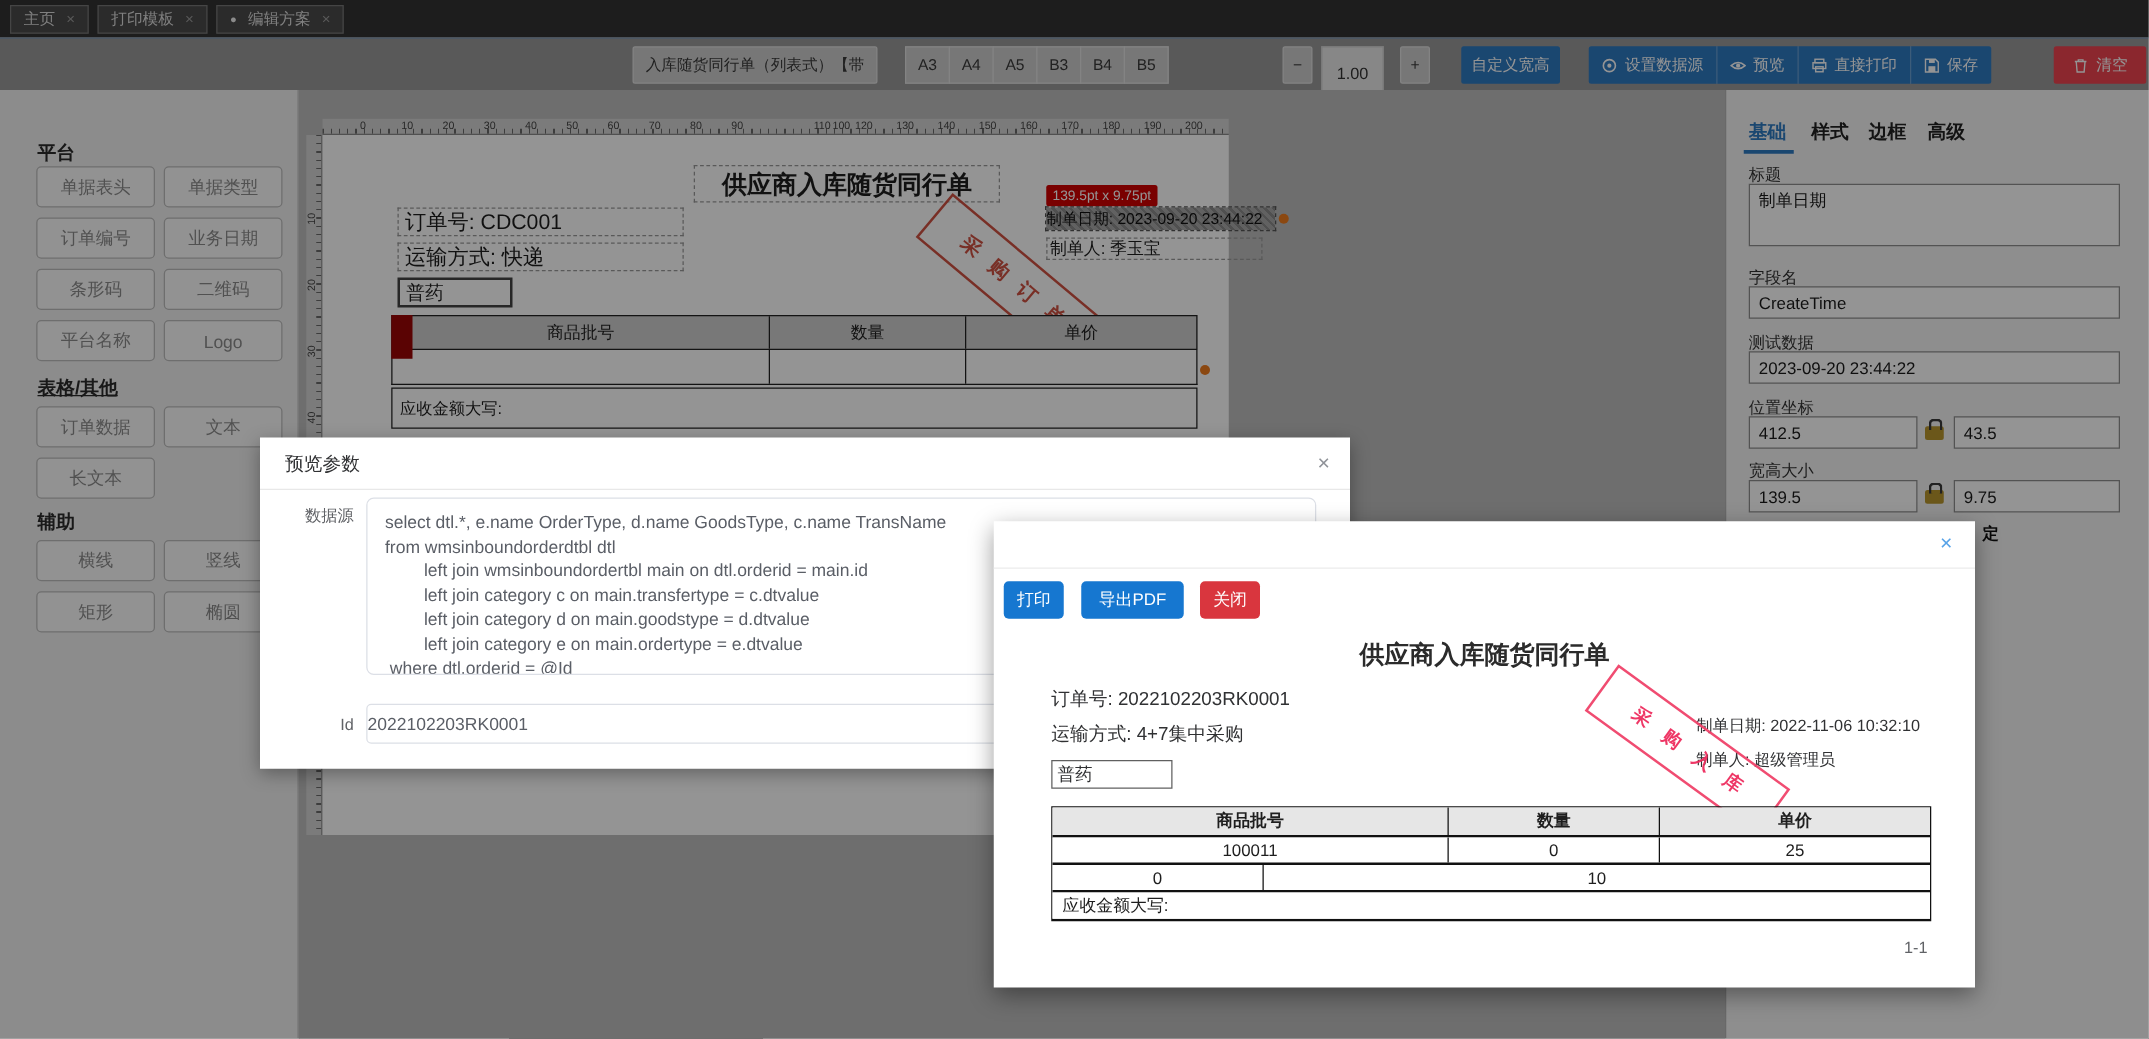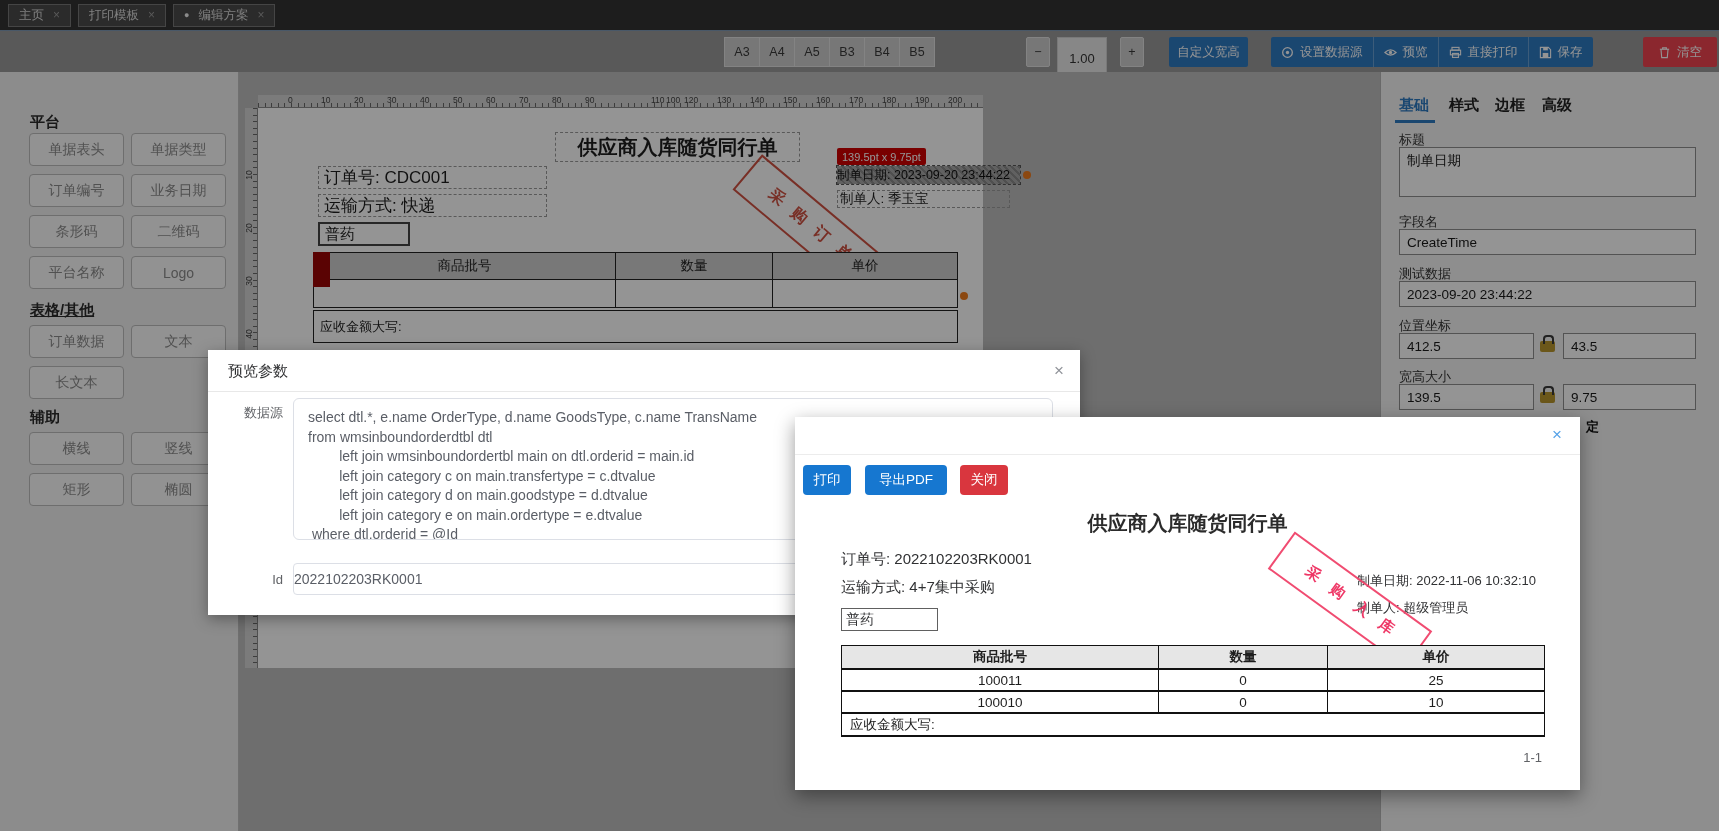--- a/index.html
+++ b/index.html
@@ -110,20 +110,21 @@
       <span class="x">×</span>
     </div>
     <div class="ttab">
       <span class="dot">●</span>
       <span>编辑方案</span>
       <span class="x">×</span>
     </div>
   </div>
 
   <div class="toolbar">
+    <div class="tbtn" style="left:506px;width:196px;">入库随货同行单（列表式）【带</div>
     <div class="psz-group">
 
     <div class="psz">A3</div>
         <div class="psz">A4</div>
         <div class="psz">A5</div>
         <div class="psz">B3</div>
         <div class="psz">B4</div>
         <div class="psz">B5</div>
       </div>
     <div class="tbtn" style="left:1026px;width:24px;">−</div>
@@ -338,21 +339,20 @@
       </div>
       <div>
 
           <div class="pv-row">
             <div class="pv-cell pv-c1">100011</div>
             <div class="pv-cell pv-c2">0</div>
             <div class="pv-cell pv-c3">25</div>
           </div>
 
           <div class="pv-row">
-            <div class="pv-cell pv-c1">100010</div>
             <div class="pv-cell pv-c2">0</div>
             <div class="pv-cell pv-c3">10</div>
           </div>
         </div>
       <div class="pv-foot">应收金额大写:</div>
     </div>
     <div class="pv-page">1-1</div>
   </div>
 
 </div>

